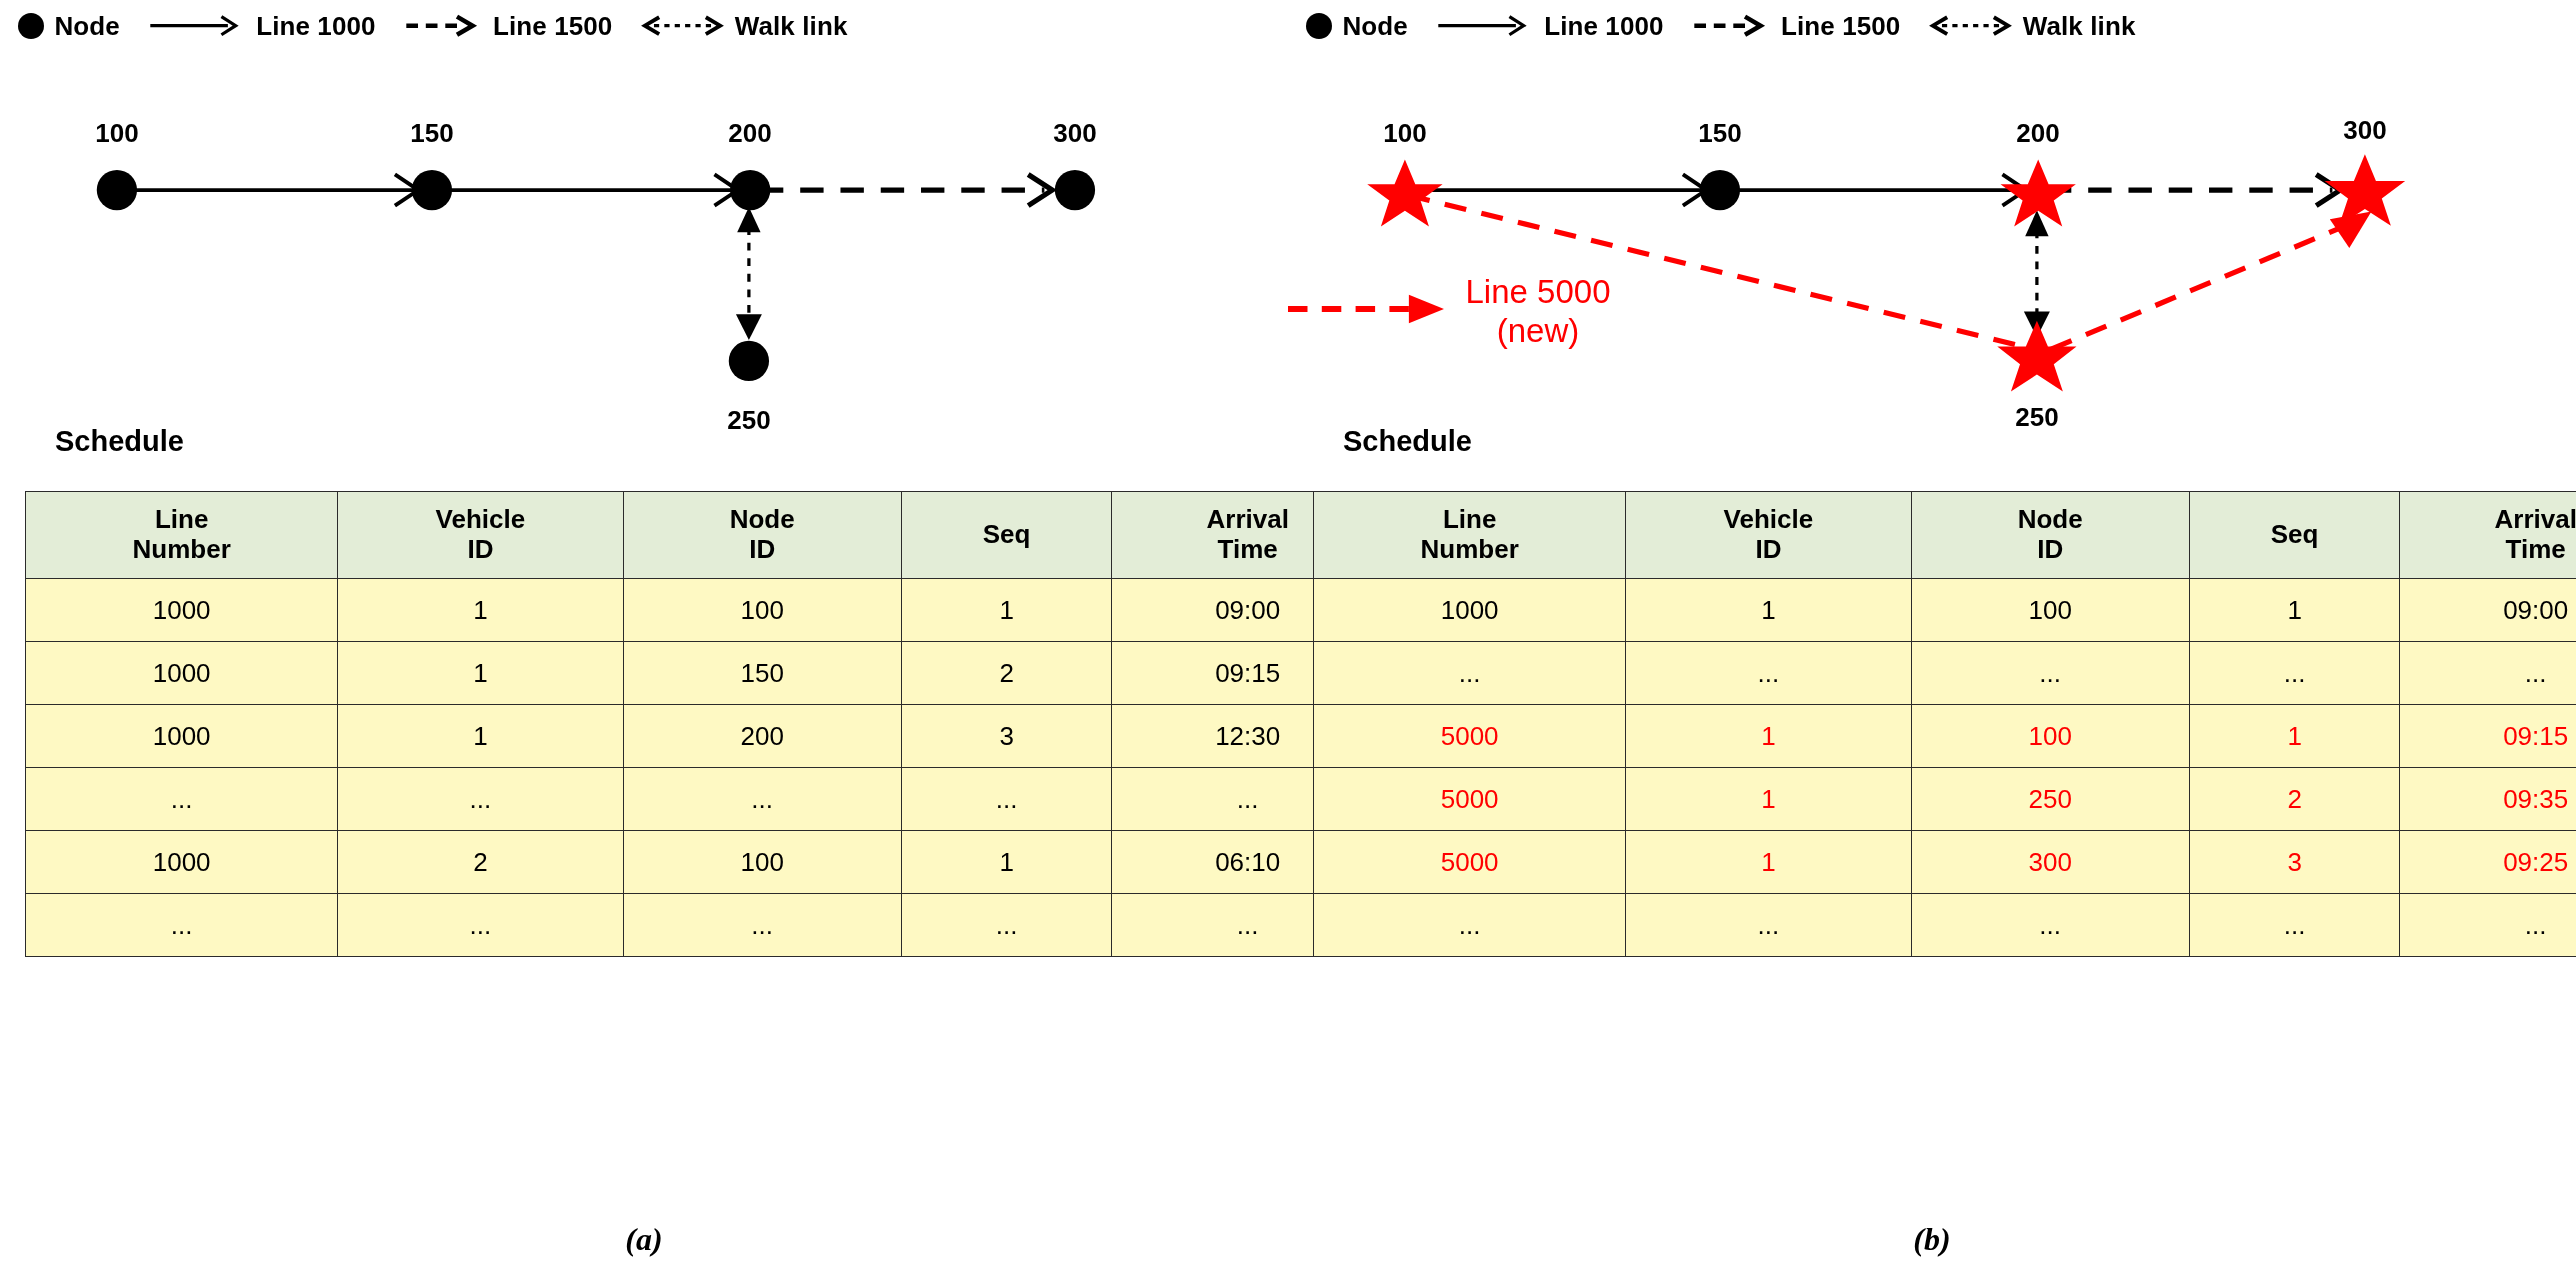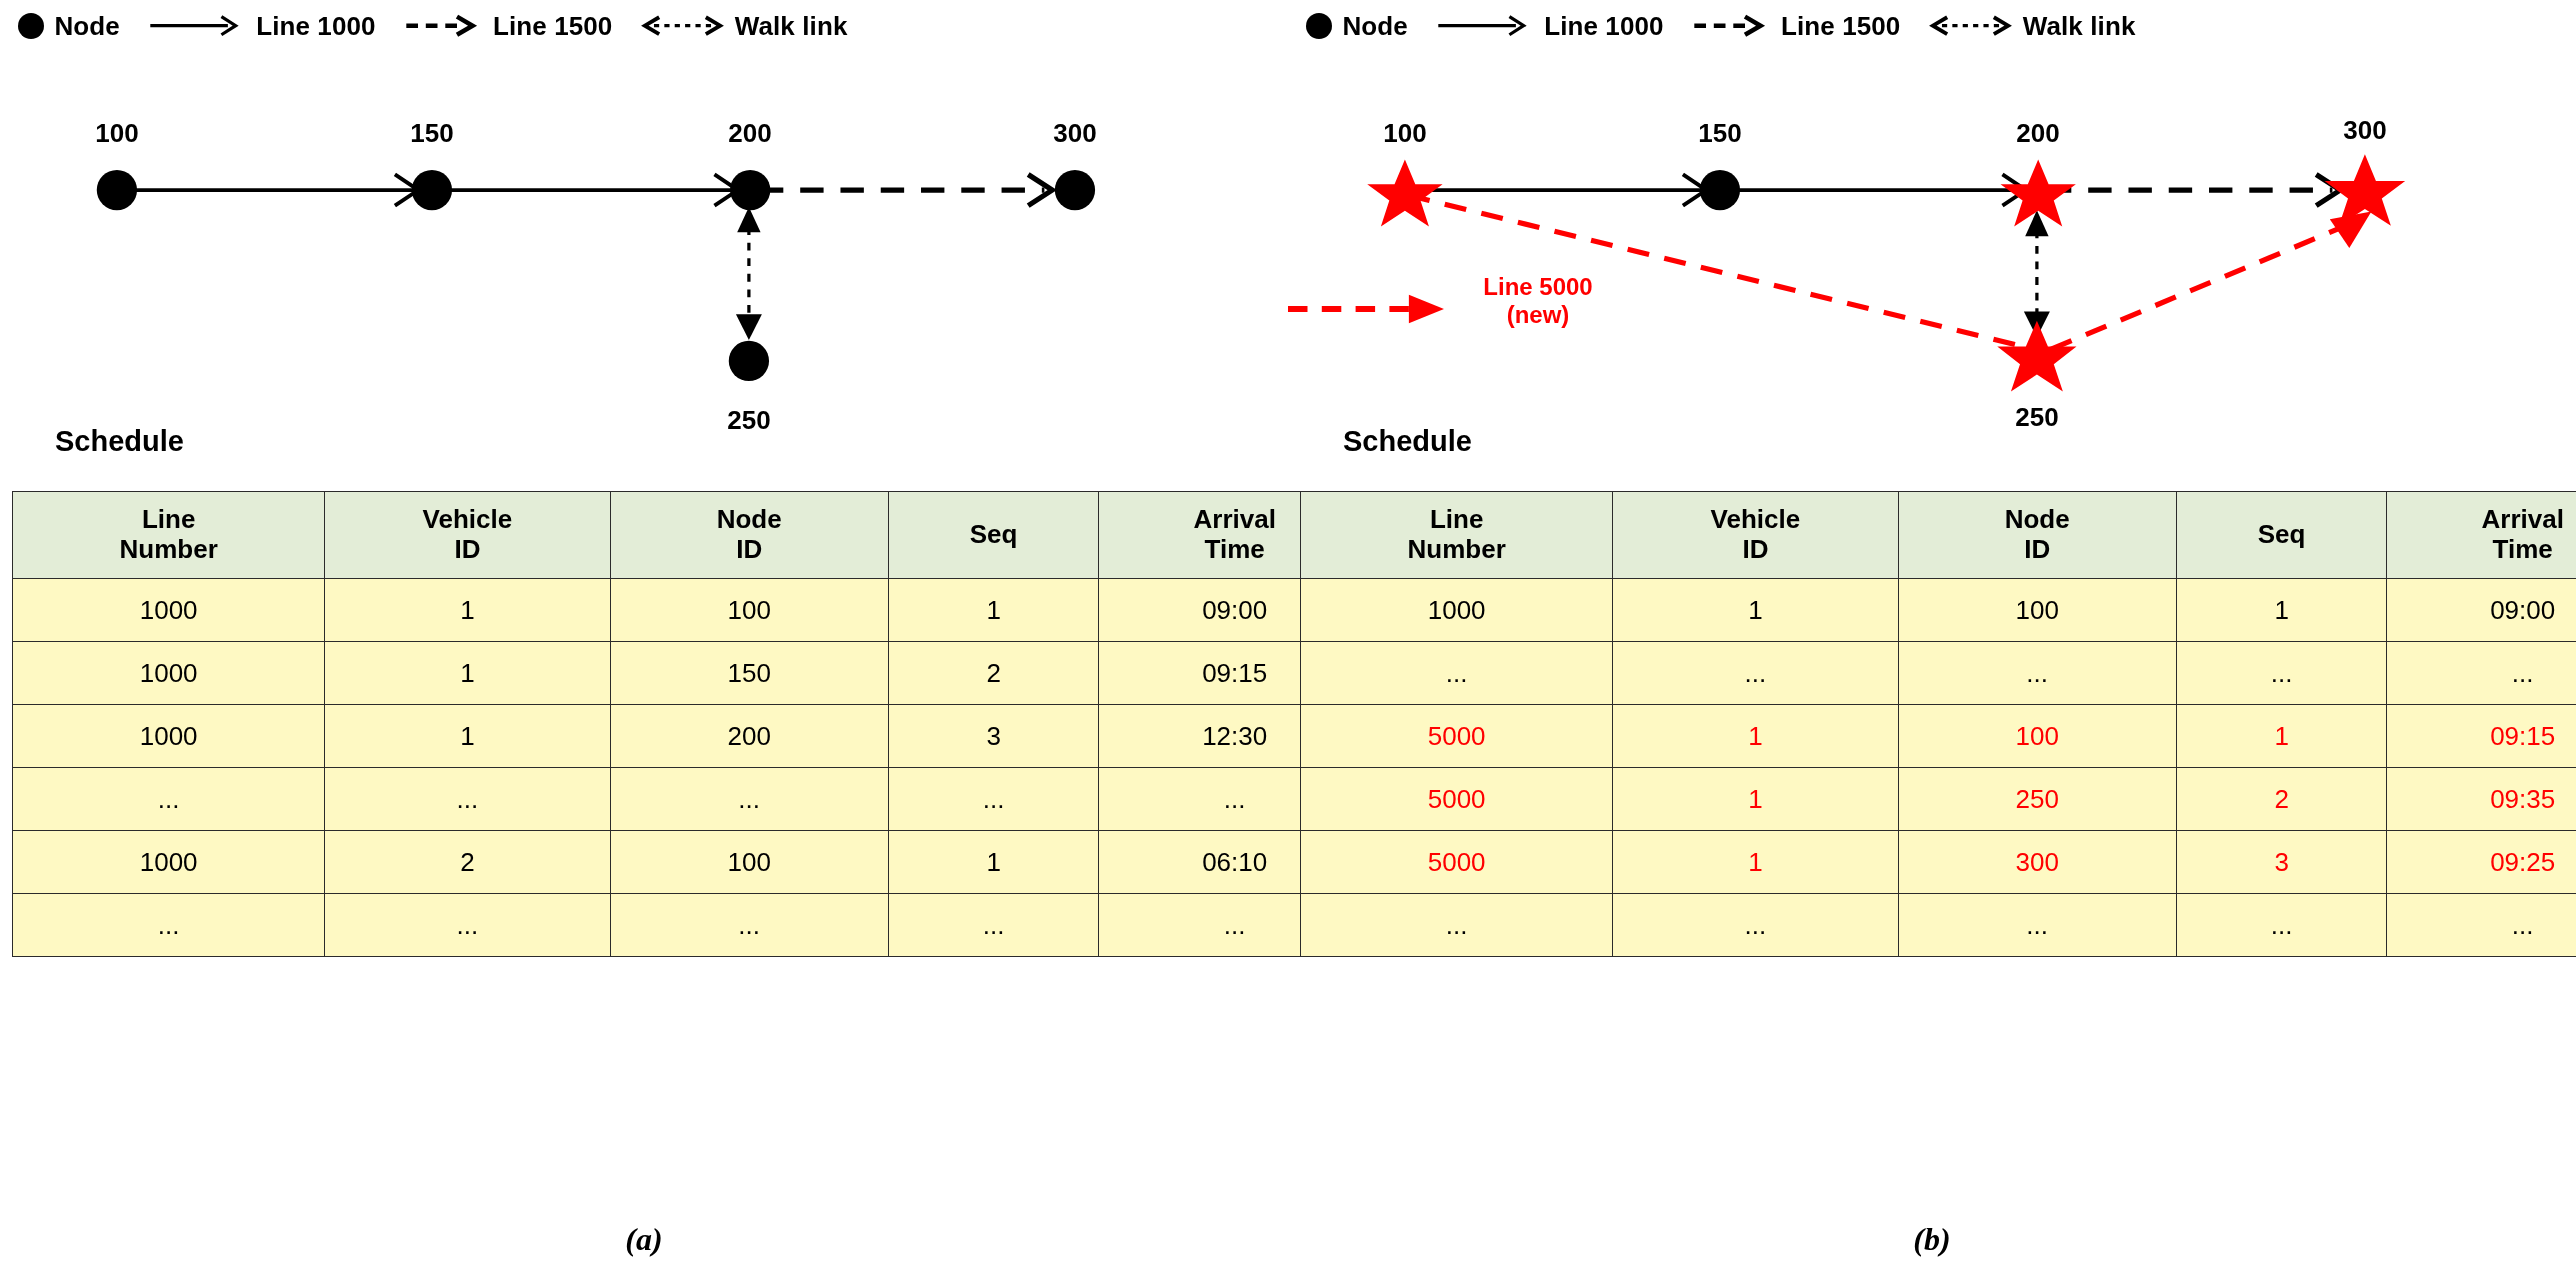--- a/index.html
+++ b/index.html
@@ -17,27 +17,27 @@
   .lg-node-dot{width:26px;height:26px;border-radius:50%;background:#000;}
   .lg-gap-s{width:10.4px;}
   .lg-gap-m{width:29px;}
   .lg-svg{display:block;}
 
   
   .diagram{position:absolute;left:0;top:49px;width:1288px;height:364px;}
   .diagram svg{position:absolute;left:0;top:0;}
   .nodelabel{position:absolute;font-size:26px;font-weight:bold;
              transform:translate(-50%,-50%);white-space:nowrap;}
-  .newline-label{position:absolute;font-size:24px;font-weight:bold;color:#FF0000;
+  .newline-label{position:absolute;font-size:33px;font-weight:normal;color:#FF0000;
                  transform:translate(-50%,0);text-align:center;line-height:1.18;
                  white-space:nowrap;}
 
   
   .sched-title{position:absolute;left:18px;top:425px;font-size:29px;font-weight:bold;margin-left:37px;}
-  table.sched{position:absolute;left:12px;top:491px;width:1359px;
+  table.sched{position:absolute;left:25px;top:491px;width:1359px;
               border-collapse:collapse;table-layout:fixed;border-radius:31px;}
   table.sched th,table.sched td{
       border:1.9px solid #2b2b2b;text-align:center;vertical-align:middle;
       font-size:26px;font-weight:normal;padding:0;}
   table.sched th{background:#E3EDD7;font-weight:bold;height:86px;line-height:1.14;}
   table.sched td{height:62px;background:#fef9c3;}
   table.sched td.red{color:#FF0000;}
   col.c1{width:23.0%}col.c2{width:21.0%}col.c3{width:20.5%}
   col.c4{width:15.5%}col.c5{width:20.0%}
 

